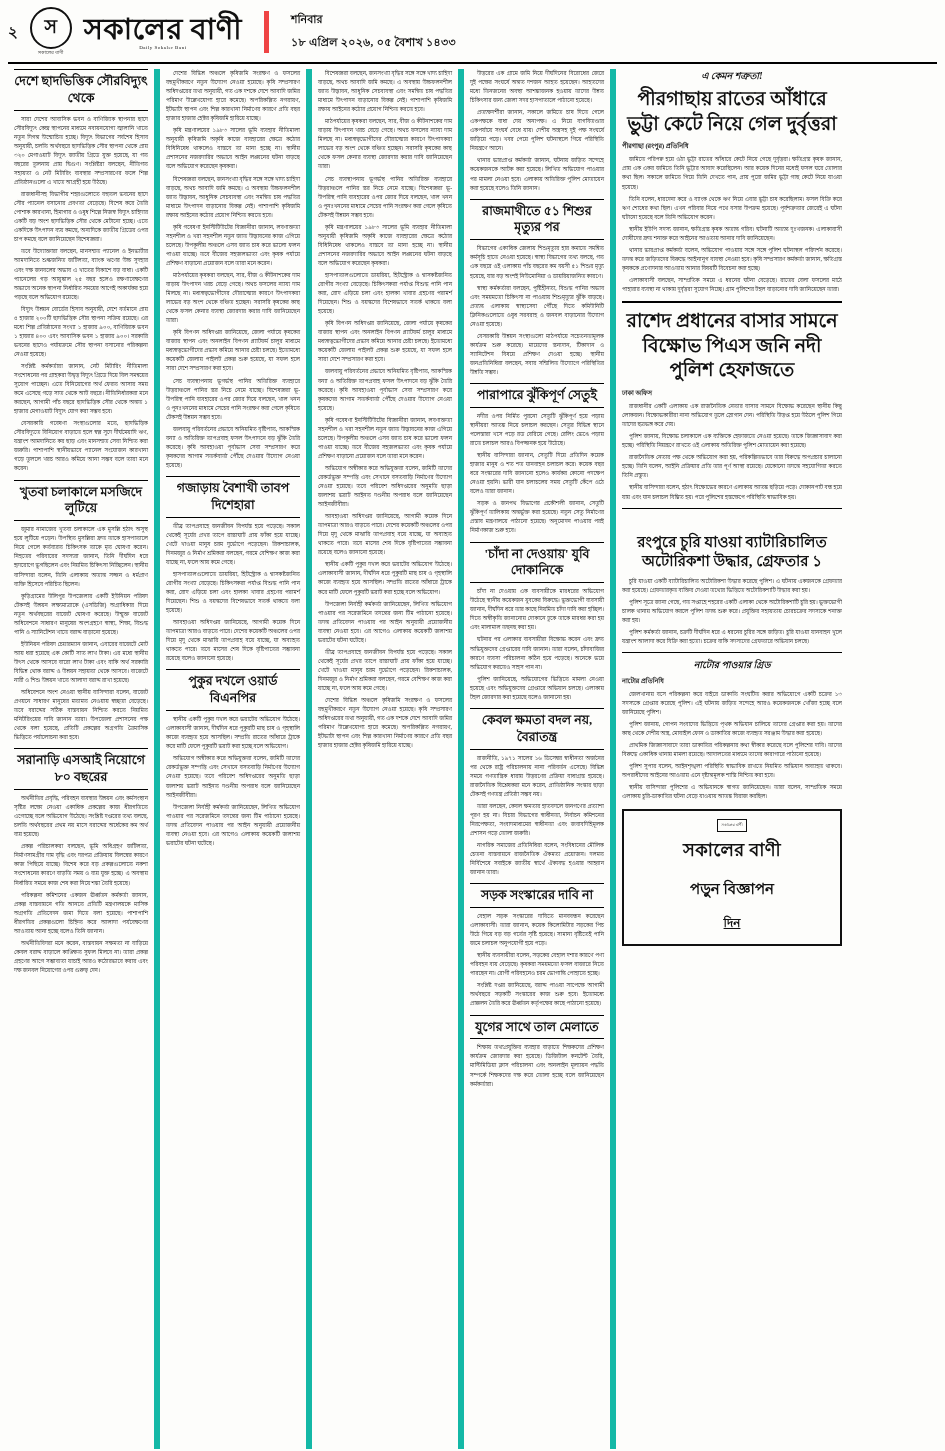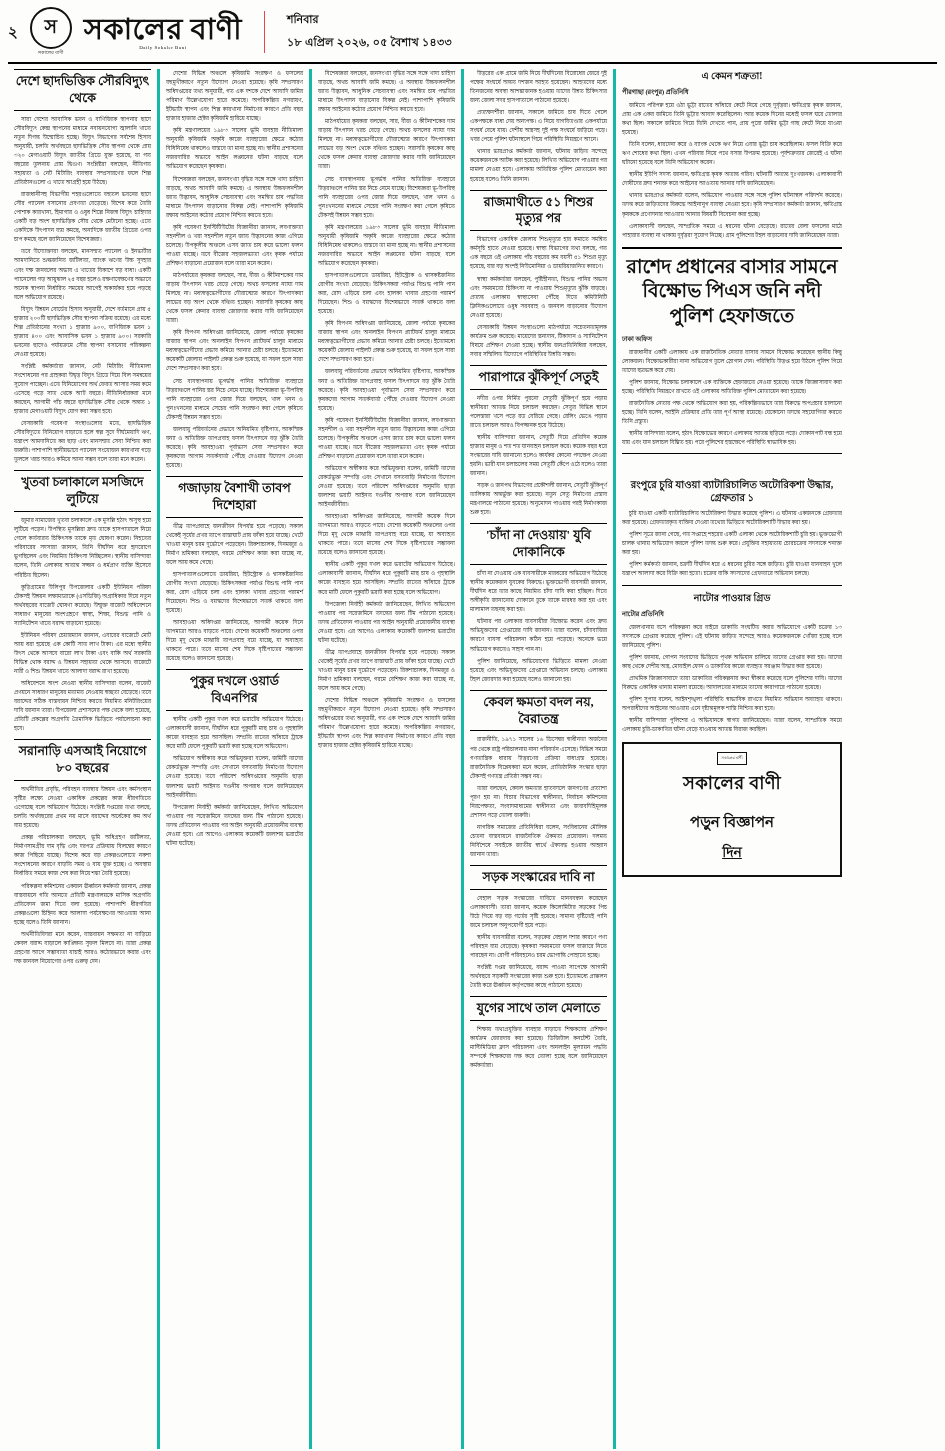--- a/index.html
+++ b/index.html
@@ -20,59 +20,59 @@
   .logo-circle {
     width:42px;height:42px;border-radius:50%;border:2px solid #111;
     display:flex;align-items:center;justify-content:center;
     font-size:19px;font-weight:bold;color:#111;
   }
   .logo-caption { font-size:4.5px; text-align:center; letter-spacing:.2px; margin-top:1px; }
   .pagenum { font-size:15px; font-weight:bold; margin-right:4px; }
   .mast-title-wrap { flex:0 0 auto; padding:0 16px 0 4px; text-align:center; }
   .mast-title { font-size:29px; font-weight:bold; letter-spacing:.5px; line-height:1; }
   .mast-sub { font-size:5px; letter-spacing:.5px; margin-top:1px; }
-  .mast-date { border-left:1px solid #ef4444; padding-left:22px; margin-left:6px; flex:1; }
+  .mast-date { border-left:5px solid #ef4444; padding-left:22px; margin-left:6px; flex:1; }
   .mast-day { font-size:11px; font-weight:bold; }
   .mast-full { font-size:11px; font-weight:bold; margin-top:4px; letter-spacing:.3px; }
 
   
   .grid {
     display:grid;
     grid-template-columns: 152px 152px 152px 152px 1fr;
     gap:0px;
     margin-top:5px;
     height:1380px;
   }
-  .col { padding:0 6px; border-right:3px solid #14b8a6; overflow:hidden; }
+  .col { padding:0 6px; border-right:6px solid #14b8a6; overflow:hidden; }
   .col:last-child { border-right:none; padding-right:0; }
   .col-right { width:226px; }
 
   .hl { font-size:12.5px; font-weight:bold; text-align:center; line-height:1.35; margin:6px 0 4px 0; }
   .hl.top { margin-top:0; }
   .hl-rule { border-top:1px solid #000; border-bottom:1px solid #000; padding:3px 0; }
   .body { font-size:5.6px; line-height:1.62; text-align:justify; text-justify:inter-word; hyphens:auto; word-break:break-word; }
   .body p { margin:0 0 3px 0; text-indent:7px; }
 
   
-  .kicker { font-size:9.5px; font-weight:bold; text-align:center; margin-bottom:3px; }
+  .kicker { font-size:9.5px; font-weight:bold; text-align:center; margin-bottom:3px;font-style:italic; }
   .feat-hl { font-size:19px; font-weight:bold; text-align:center; line-height:1.3; margin:2px 0 5px 0; }
   .feat-hl.sm { font-size:19px; }
-  .feat-hl.xs { font-size:10px;margin-top:24px; }
+  .feat-hl.xs { font-size:15px;margin-top:24px; }
   .feat-byline { font-size:6.5px; font-weight:bold; margin:3px 0; }
   .divline { border-top:2px solid #000; margin:7px 0 6px 0; }
   .thin { border-top:1px solid #000; margin:6px 0 5px 0; }
 
   
   .adbox {
     border:2px solid #111; margin-top:8px; padding:8px 6px 10px 6px; text-align:center;
   }
   .ad-logo { width:30px;height:13px;border:1px solid #111;margin:0 auto 4px auto;font-size:4px;display:flex;align-items:center;justify-content:center;}
   .ad-title { font-size:18px; font-weight:bold; letter-spacing:.3px; }
   .ad-line { font-size:15px; font-weight:bold; margin-top:10px; }
-  .ad-line2 { font-size:14px; font-weight:bold; margin-top:6px;text-decoration:underline; }
+  .ad-line2 { font-size:12px; font-weight:bold; margin-top:12px;text-decoration:underline; }
 </style>
 </head>
 <body>
 
 <div class="page">
 
   <div class="masthead">
     <div class="pagenum">২</div>
     <div class="logo-box">
       <div>
@@ -201,20 +201,21 @@
         <p>সংশ্লিষ্ট দপ্তর জানিয়েছে, বরাদ্দ পাওয়া সাপেক্ষে আগামী অর্থবছরে সড়কটি সংস্কারের কাজ শুরু হবে। ইতোমধ্যে প্রাক্কলন তৈরি করে ঊর্ধ্বতন কর্তৃপক্ষের কাছে পাঠানো হয়েছে।</p>
       </div>
       <div class="hl hl-rule">যুগের সাথে তাল মেলাতে</div>
       <div class="body">
         <p>শিক্ষায় তথ্যপ্রযুক্তির ব্যবহার বাড়াতে শিক্ষকদের প্রশিক্ষণ কার্যক্রম জোরদার করা হয়েছে। ডিজিটাল কনটেন্ট তৈরি, মাল্টিমিডিয়া ক্লাস পরিচালনা এবং অনলাইন মূল্যায়ন পদ্ধতি সম্পর্কে শিক্ষকদের দক্ষ করে তোলা হচ্ছে বলে জানিয়েছেন কর্মকর্তারা।</p>
       </div>
     </div>
 
     <div class="col col-right">
       <div class="kicker">এ কেমন শত্রুতা!</div>
+      <div class="feat-hl">পীরগাছায় রাতের আঁধারে ভুট্টা কেটে নিয়ে গেল দুর্বৃত্তরা</div>
       <div class="feat-byline"><span>পীরগাছা (রংপুর) প্রতিনিধি</span><span class="sq"></span></div>
       <div class="body">
         <p>জমিতে পরিপক্ব হয়ে ওঠা ভুট্টা রাতের আঁধারে কেটে নিয়ে গেছে দুর্বৃত্তরা। ক্ষতিগ্রস্ত কৃষক জানান, প্রায় এক একর জমিতে তিনি ভুট্টার আবাদ করেছিলেন। আর কয়েক দিনের মধ্যেই ফসল ঘরে তোলার কথা ছিল। সকালে জমিতে গিয়ে তিনি দেখতে পান, প্রায় পুরো জমির ভুট্টা গাছ কেটে নিয়ে যাওয়া হয়েছে।</p>
         <p>তিনি বলেন, ধারদেনা করে ও ব্যাংক থেকে ঋণ নিয়ে এবার ভুট্টা চাষ করেছিলাম। ফসল বিক্রি করে ঋণ শোধের কথা ছিল। এখন পরিবার নিয়ে পথে বসার উপক্রম হয়েছে। পূর্বশত্রুতার জেরেই এ ঘটনা ঘটানো হয়েছে বলে তিনি অভিযোগ করেন।</p>
         <p>স্থানীয় ইউপি সদস্য জানান, ক্ষতিগ্রস্ত কৃষক অত্যন্ত গরিব। ঘটনাটি অত্যন্ত দুঃখজনক। এলাকাবাসী দোষীদের দ্রুত শনাক্ত করে আইনের আওতায় আনার দাবি জানিয়েছেন।</p>
         <p>থানার ভারপ্রাপ্ত কর্মকর্তা বলেন, অভিযোগ পাওয়ার সঙ্গে সঙ্গে পুলিশ ঘটনাস্থল পরিদর্শন করেছে। তদন্ত করে জড়িতদের বিরুদ্ধে আইনানুগ ব্যবস্থা নেওয়া হবে। কৃষি সম্প্রসারণ কর্মকর্তা জানান, ক্ষতিগ্রস্ত কৃষককে প্রণোদনার আওতায় আনার বিষয়টি বিবেচনা করা হচ্ছে।</p>
         <p>এলাকাবাসী বলছেন, সাম্প্রতিক সময়ে এ ধরনের ঘটনা বেড়েছে। রাতের বেলা ফসলের মাঠে পাহারার ব্যবস্থা না থাকায় দুর্বৃত্তরা সুযোগ নিচ্ছে। গ্রাম পুলিশের টহল বাড়ানোর দাবি জানিয়েছেন তারা।</p>
       </div>
 
       <div class="divline"></div>

